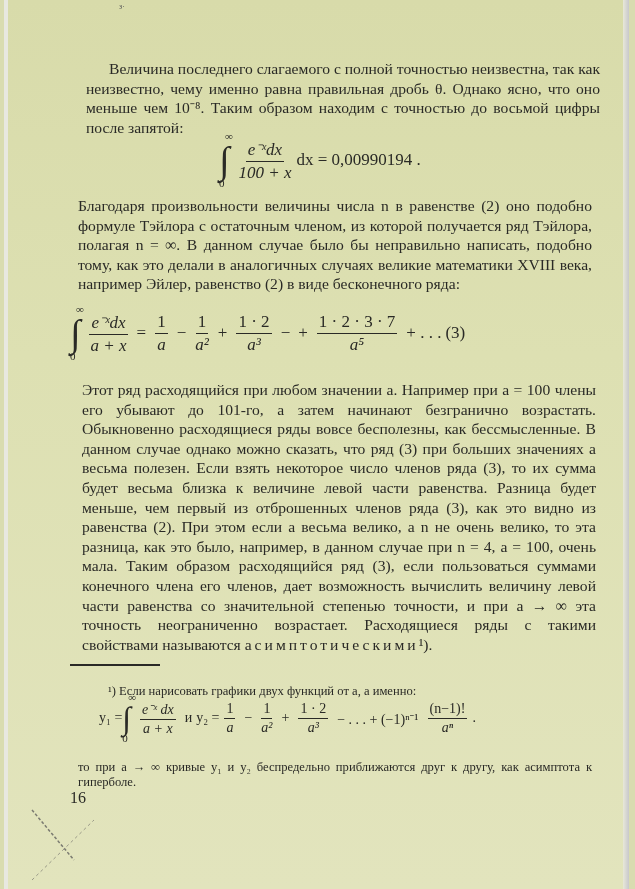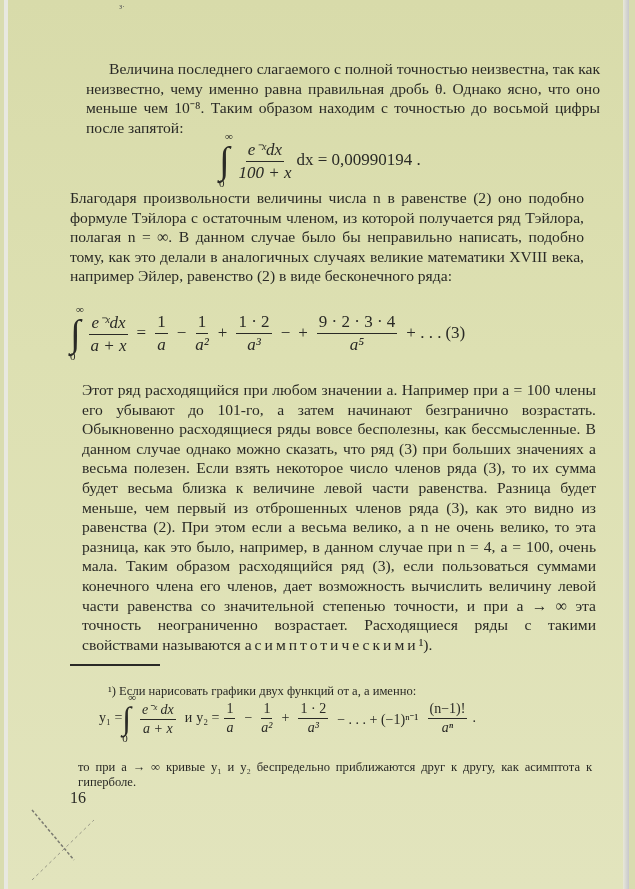--- a/index.html
+++ b/index.html
@@ -83,21 +83,21 @@
       <span class="lim-top">∞</span>
       <span class="lim-bot">0</span>
     </span>
     <span class="frac">
       <span class="num"><i>e⁻ˣdx</i></span>
       <span class="den"><i>100 + x</i></span>
     </span>
     <span>dx = 0,00990194 .</span>
   </div>
 
-  <p class="text p2" style="margin:0">Благодаря произвольности величины числа n в равенстве (2) оно подобно формуле Тэйлора с остаточным членом, из которой получается ряд Тэйлора, полагая n = ∞. В данном случае было бы неправильно написать, подобно тому, как это делали в аналогичных случаях великие математики XVIII века, например Эйлер, равенство (2) в виде бесконечного ряда:</p>
+  <p class="text p2" style="margin:8px">Благодаря произвольности величины числа n в равенстве (2) оно подобно формуле Тэйлора с остаточным членом, из которой получается ряд Тэйлора, полагая n = ∞. В данном случае было бы неправильно написать, подобно тому, как это делали в аналогичных случаях великие математики XVIII века, например Эйлер, равенство (2) в виде бесконечного ряда:</p>
 
   <div class="formula f2">
     <span class="integral">∫
       <span class="lim-top">∞</span>
       <span class="lim-bot">0</span>
     </span>
     <span class="frac">
       <span class="num"><i>e⁻ˣdx</i></span>
       <span class="den"><i>a + x</i></span>
     </span>
@@ -112,21 +112,21 @@
         <span class="den"><i>a²</i></span>
       </span>
     <span class="op">+</span>
     <span class="frac">
         <span class="num">1 · 2</span>
         <span class="den"><i>a³</i></span>
       </span>
     <span class="op">−</span>
     <span class="op">+</span>
     <span class="frac">
-        <span class="num">9 · 2 · 3 · 4</span>
+        <span class="num">1 · 2 · 3 · 7</span>
         <span class="den"><i>a⁵</i></span>
       </span>
     <span class="op">+ . . .</span>
     <span>(3)</span>
   </div>
 
   <p class="text p3" style="margin:12px">
     <span>Этот ряд расходящийся при любом значении a. Например при a = 100 члены его убывают до 101-го, а затем начинают безгранично возрастать. Обыкновенно расходящиеся ряды вовсе бесполезны, как бессмысленные. В данном случае однако можно сказать, что ряд (3) при больших значениях a весьма полезен. Если взять некоторое число членов ряда (3), то их сумма будет весьма близка к величине левой части равенства. Разница будет меньше, чем первый из отброшенных членов ряда (3), как это видно из равенства (2). При этом если a весьма велико, а n не очень велико, то эта разница, как это было, например, в данном случае при n = 4, a = 100, очень мала. Таким образом расходящийся ряд (3), если пользоваться суммами конечного члена его членов, дает возможность вычислить величину левой части равенства со значительной степенью точности, и при a → ∞ эта точность неограниченно возрастает. Расходящиеся ряды с такими свойствами называются</span>
     <span class="spaced">асимптотическими</span><span>¹).</span>
   </p>

